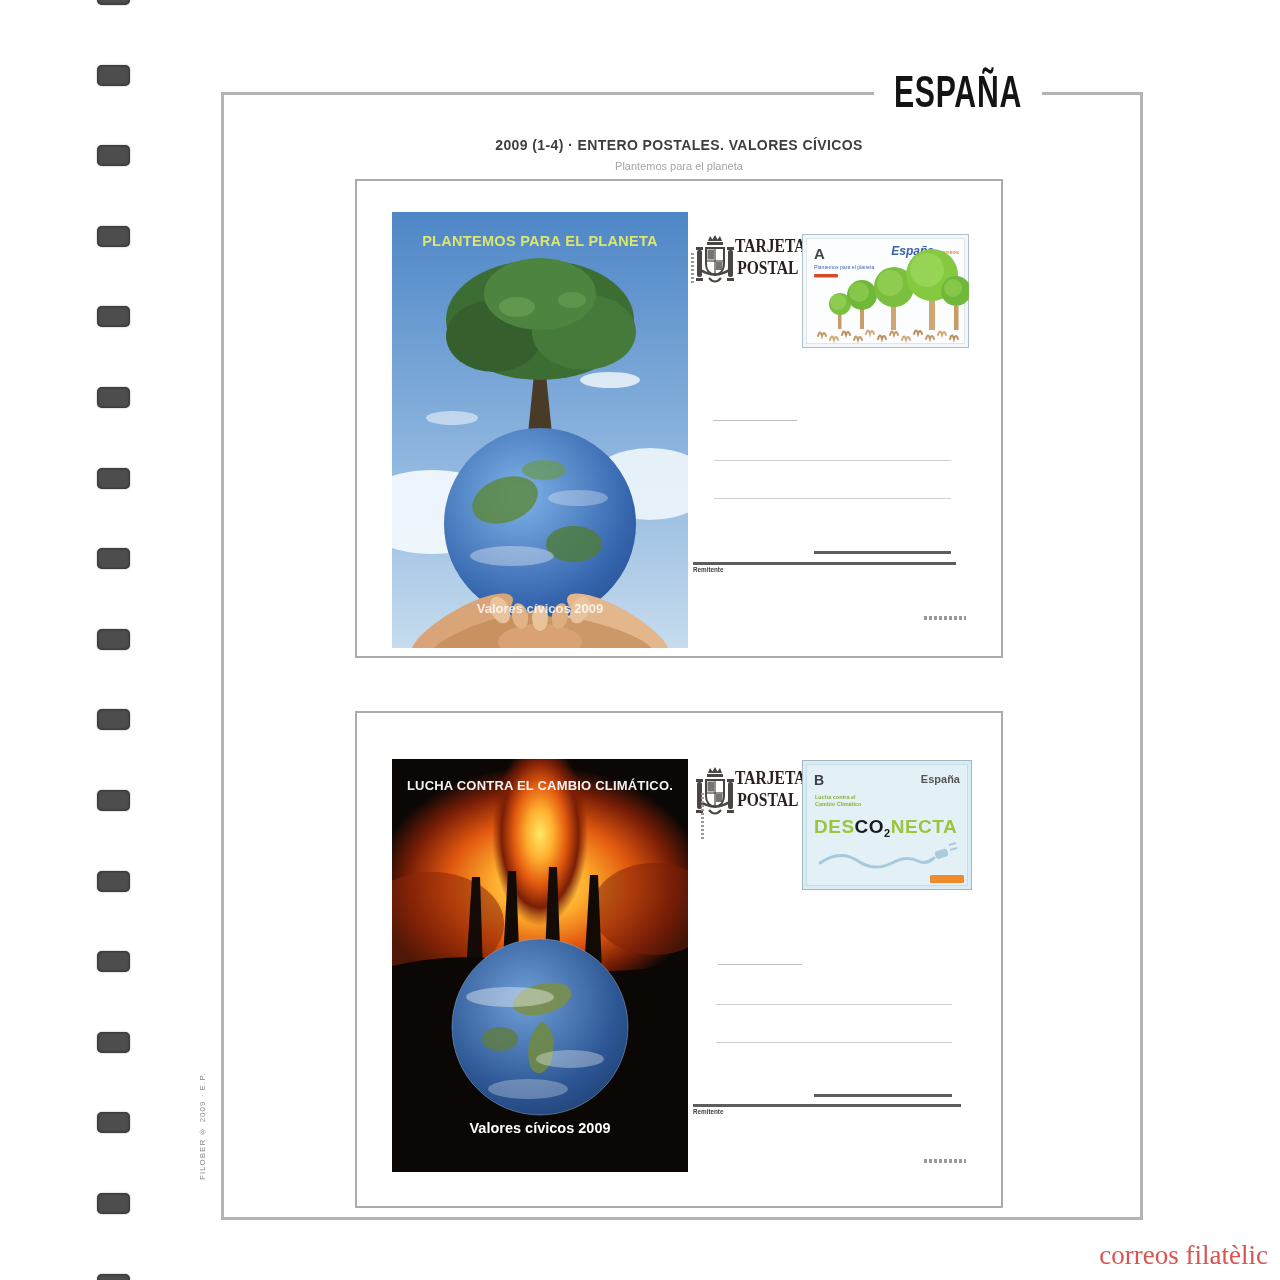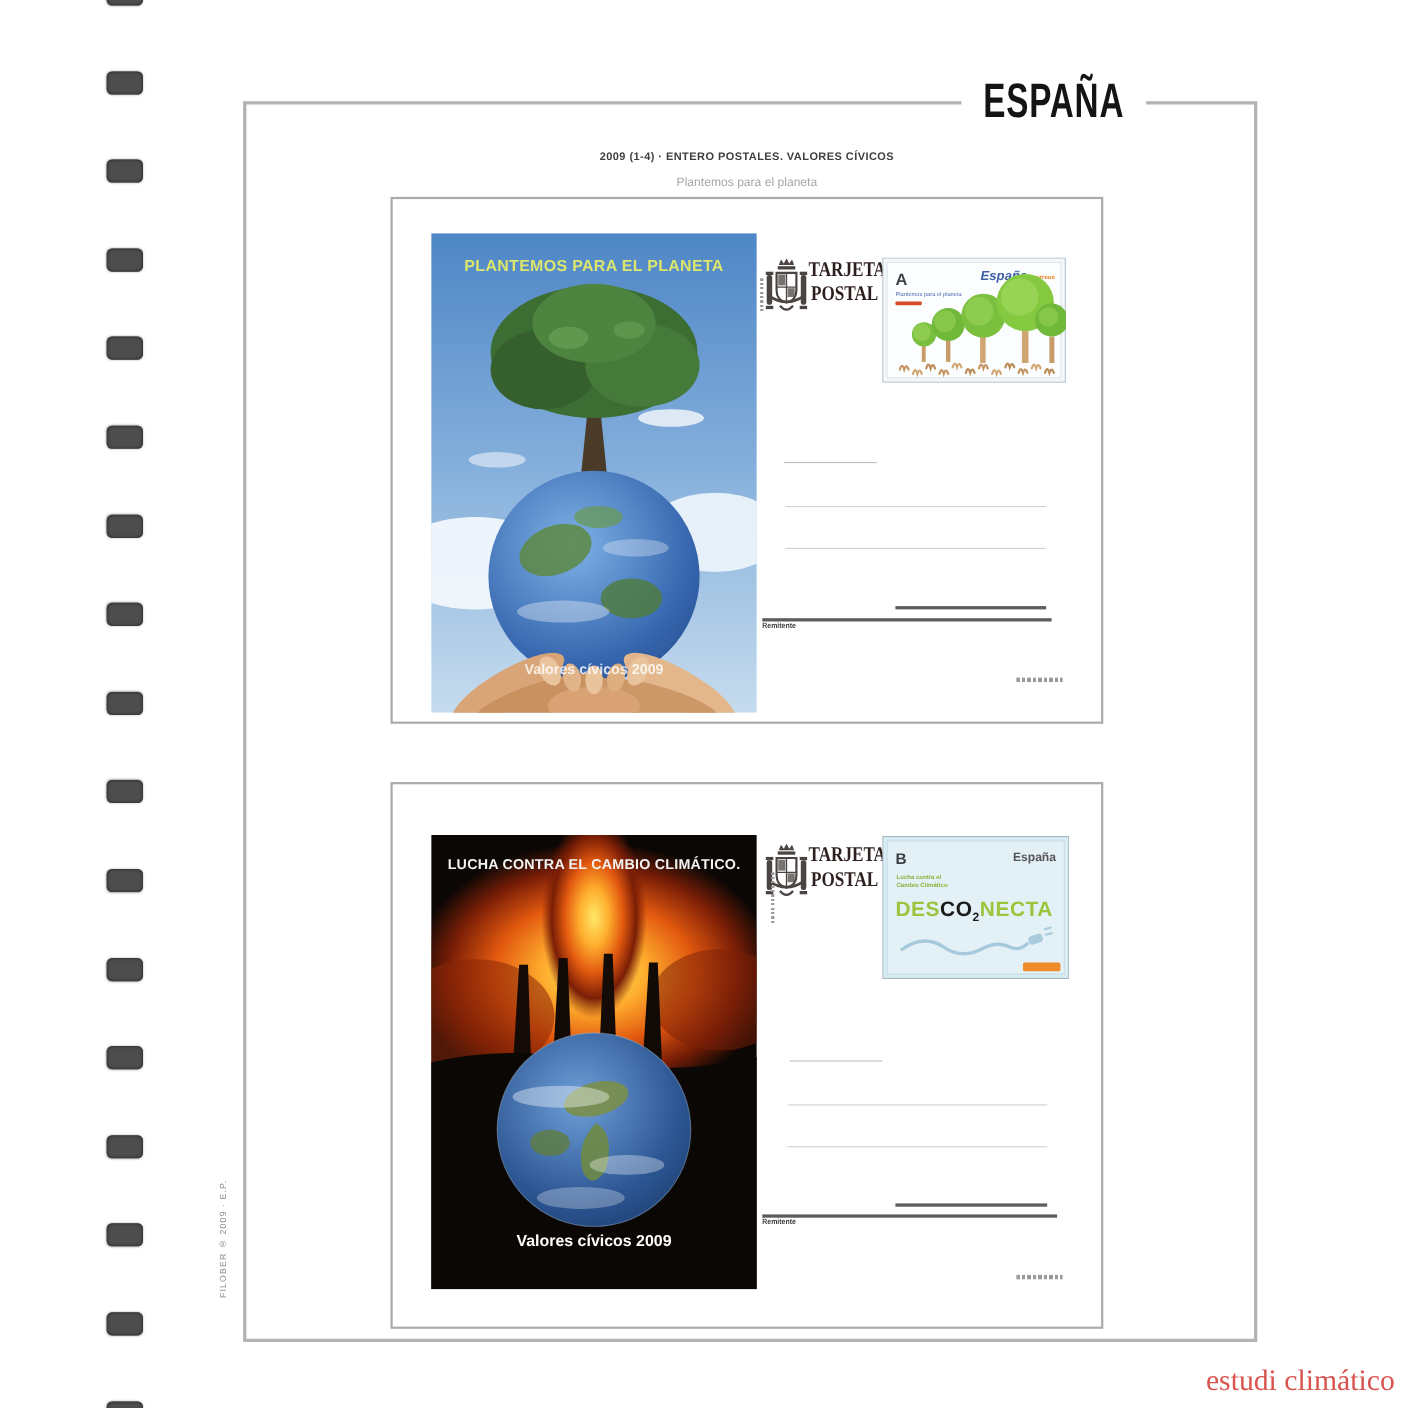--- a/index.html
+++ b/index.html
@@ -14,21 +14,21 @@
   
   .sheet-border { position:absolute; left:221px; top:92px; width:922px; height:1128px;
                   border:3px solid #b3b3b3; }
 
   .espana { position:absolute; left:874px; top:64px; width:168px; height:56px;
             background:#fff; display:flex; align-items:center; justify-content:center; z-index:2; }
   .espana span { font-weight:bold; font-size:42px; color:#141414; letter-spacing:1px;
                  transform:scale(0.72,1.05); white-space:nowrap; }
 
   .header-title { position:absolute; left:355px; top:137px; width:648px; text-align:center;
-                  font-size:10px; font-weight:bold; color:#3e3e3e; letter-spacing:.4px; }
+                  font-size:14px; font-weight:bold; color:#3e3e3e; letter-spacing:.4px; }
   .caption { position:absolute; left:355px; width:648px; text-align:center;
              font-size:11px; color:#a6a6a6; }
   #caption-1 { top:160px; }
   #caption-2 { top:694px; }
 
   .frame { position:absolute; left:355px; width:648px; border:2px solid #ababab; background:#fff; }
   #frame-1 { top:179px; height:479px; }
   #frame-2 { top:711px; height:497px; }
 
   .card-art { position:absolute; display:block; }
@@ -304,15 +304,15 @@
     <div class="addr-line first" style="left:361px; top:251px; width:84px;"></div>
     <div class="addr-line" style="left:359px; top:291px; width:236px;"></div>
     <div class="addr-line" style="left:359px; top:329px; width:236px;"></div>
     <div class="addr-line dark" style="left:457px; top:381px; width:138px;"></div>
     <div class="addr-line dark" style="left:336px; top:391px; width:268px;"></div>
     <div class="sender" style="left:336px; top:395px;">Remitente</div>
     <div class="micro-credit" style="left:567px; top:446px; width:42px;"></div>
   </div>
 
   <div class="side-note">FILOBER ® 2009 · E.P.</div>
-  <div class="watermark">estudi climático</div>
+  <div class="watermark">correos filatèlic</div>
 
 </div>
 
 </body></html>

